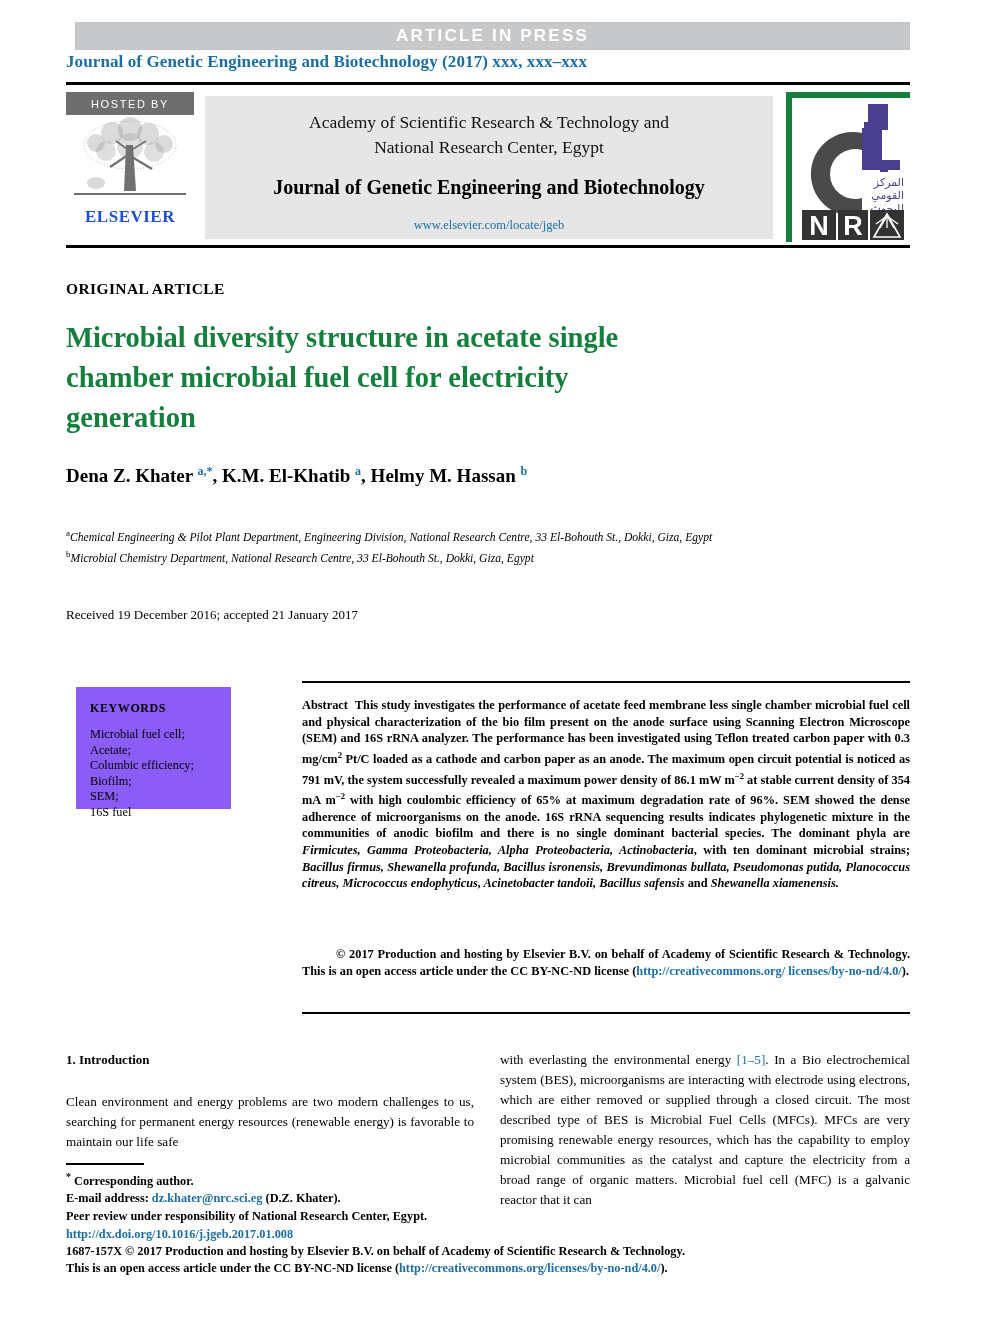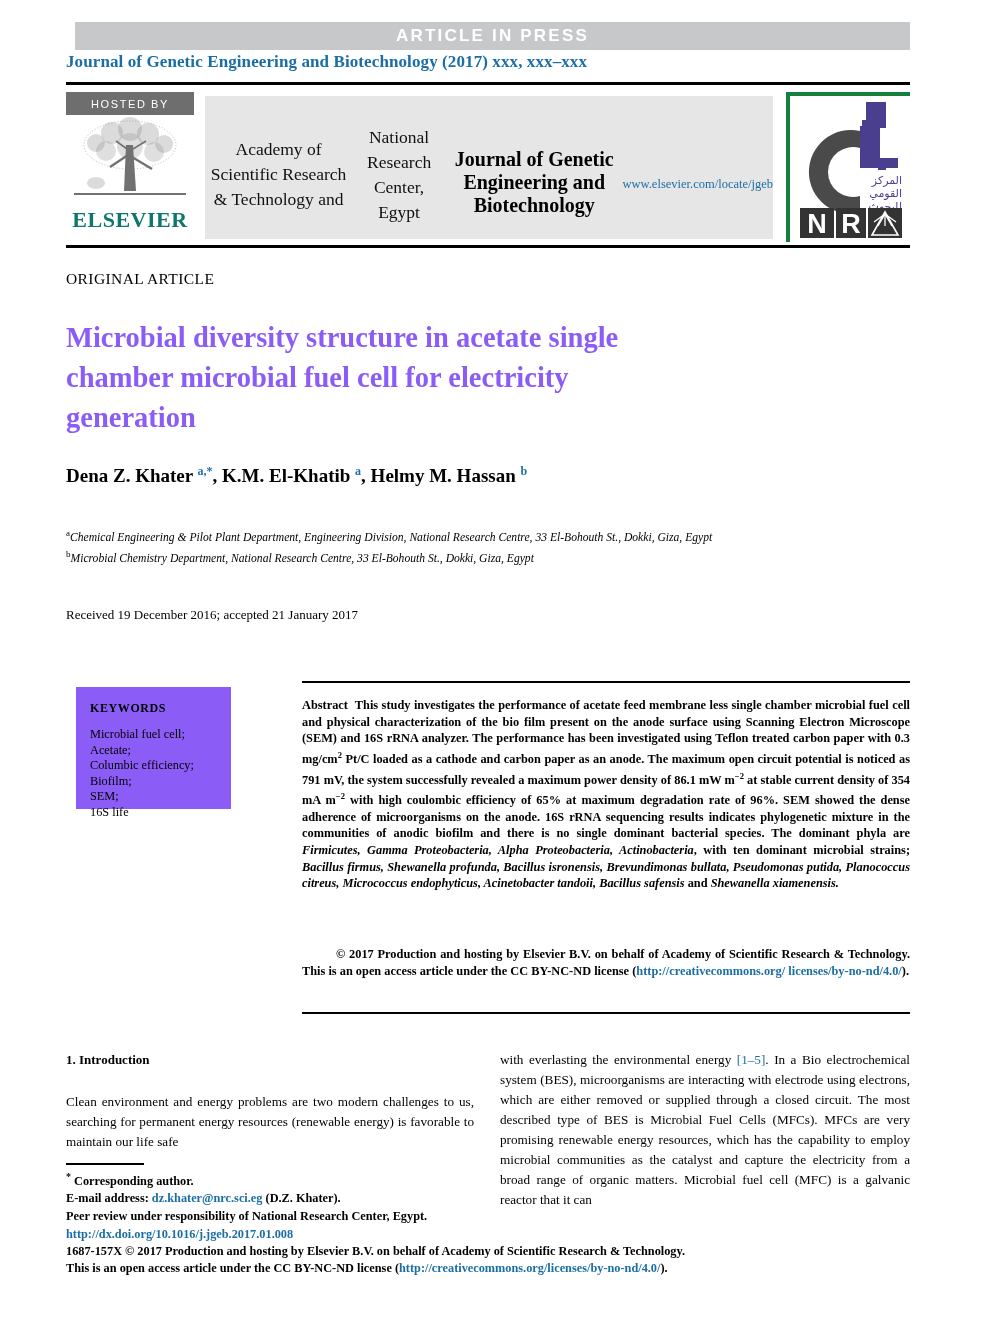--- a/index.html
+++ b/index.html
@@ -35,45 +35,45 @@
   .rule-thick-bot{position:absolute;left:66px;top:245px;width:844px;height:3px;background:#000;}
 
   .host-box{position:absolute;left:66px;top:92px;width:128px;height:150px;background:#fff;}
   .hosted-by{
     width:128px;height:23px;background:#6e6e6e;color:#fff;
     font-family:"Liberation Sans", sans-serif;font-size:11px;
     letter-spacing:1.6px;display:flex;align-items:center;justify-content:center;
   }
   .tree-art{width:128px;height:92px;position:relative;overflow:hidden;background:#fff;}
   .elsevier-word{
-    width:128px;height:30px;color:#0f766e;
-    font-family:"Liberation Serif", serif;font-weight:bold;font-size:22px;
+    width:128px;height:30px;color:#1d4ed8;
+    font-family:"Liberation Serif", serif;font-weight:bold;font-size:17px;
     letter-spacing:.5px;display:flex;align-items:flex-start;justify-content:center;
   }
 
   .mast-center{
     position:absolute;left:205px;top:96px;width:568px;height:143px;
     background:#e6e6e6;
-    display:flex;flex-direction:row;align-items:center;justify-content:flex-start;
+    display:flex;flex-direction:column;align-items:center;justify-content:flex-start;
     padding-top:14px;box-sizing:border-box;
   }
   .mast-acad{font-size:17.5px;line-height:25px;text-align:center;color:#111;}
   .mast-journal{font-size:20px;font-weight:bold;margin-top:16px;text-align:center;color:#000;}
   .mast-url{margin-top:19px;font-size:12.5px;color:#1b6ea5;}
 
-  .nrc-box{position:absolute;left:786px;top:92px;width:124px;height:150px;border:4px solid #15803d;background:#fff;box-sizing:border-box;}
+  .nrc-box{position:absolute;left:786px;top:92px;width:124px;height:150px;border:6px solid #15803d;background:#fff;box-sizing:border-box;}
 
   
   .orig-article{
-    position:absolute;left:66px;top:270px;font-size:15.5px;font-weight:normal;
+    position:absolute;left:66px;top:280px;font-size:15.5px;font-weight:bold;
     letter-spacing:.4px;
   }
   .title{
     position:absolute;left:66px;top:318px;width:620px;
-    font-size:28.5px;font-weight:bold;line-height:40px;color:#8b5cf6;
+    font-size:28.5px;font-weight:bold;line-height:40px;color:#15803d;
   }
   .authors{
     position:absolute;left:66px;top:458px;width:800px;
     font-size:19px;font-weight:bold;line-height:26px;
   }
   .authors sup{color:#1b6ea5;font-size:12px;font-weight:bold;}
   .affil{
     position:absolute;left:66px;top:525px;width:830px;
     font-size:11.6px;font-style:italic;line-height:17px;
   }
@@ -232,21 +232,21 @@
   <div class="received">Received 19 December 2016; accepted 21 January 2017</div>
 
   <div class="kw-box">
     <div class="kw-title">KEYWORDS</div>
     <div class="kw-list">
       <div>Microbial fuel cell;</div>
       <div>Acetate;</div>
       <div>Columbic efficiency;</div>
       <div>Biofilm;</div>
       <div>SEM;</div>
-      <div>16S life</div>
+      <div>16S fuel</div>
     </div>
   </div>
 
   <div class="abs-rule-top"></div>
   <div class="abstract">
     <span class="lead">Abstract</span>&nbsp;&nbsp;<span>This study investigates the performance of acetate feed membrane less single chamber microbial fuel cell and physical characterization of the bio film present on the anode surface using Scanning Electron Microscope (SEM) and 16S rRNA analyzer. The performance has been investigated using Teflon treated carbon paper with 0.3 mg/cm<sup>2</sup> Pt/C loaded as a cathode and carbon paper as an anode. The maximum open circuit potential is noticed as 791 mV, the system successfully revealed a maximum power density of 86.1 mW m<sup>−2</sup> at stable current density of 354 mA m<sup>−2</sup> with high coulombic efficiency of 65% at maximum degradation rate of 96%. SEM showed the dense adherence of microorganisms on the anode. 16S rRNA sequencing results indicates phylogenetic mixture in the communities of anodic biofilm and there is no single dominant bacterial species. The dominant phyla are <i>Firmicutes, Gamma Proteobacteria, Alpha Proteobacteria, Actinobacteria</i>, with ten dominant microbial strains; <i>Bacillus firmus, Shewanella profunda, Bacillus isronensis, Brevundimonas bullata, Pseudomonas putida, Planococcus citreus, Micrococcus endophyticus, Acinetobacter tandoii, Bacillus safensis</i> and <i>Shewanella xiamenensis.</i></span>
   </div>
   <div class="copyright">© 2017 Production and hosting by Elsevier B.V. on behalf of Academy of Scientific Research &amp; Technology. This is an open access article under the CC BY-NC-ND license (<span class="lnk">http://creativecommons.org/ licenses/by-no-nd/4.0/</span>).</div>
   <div class="abs-rule-bot"></div>
 

